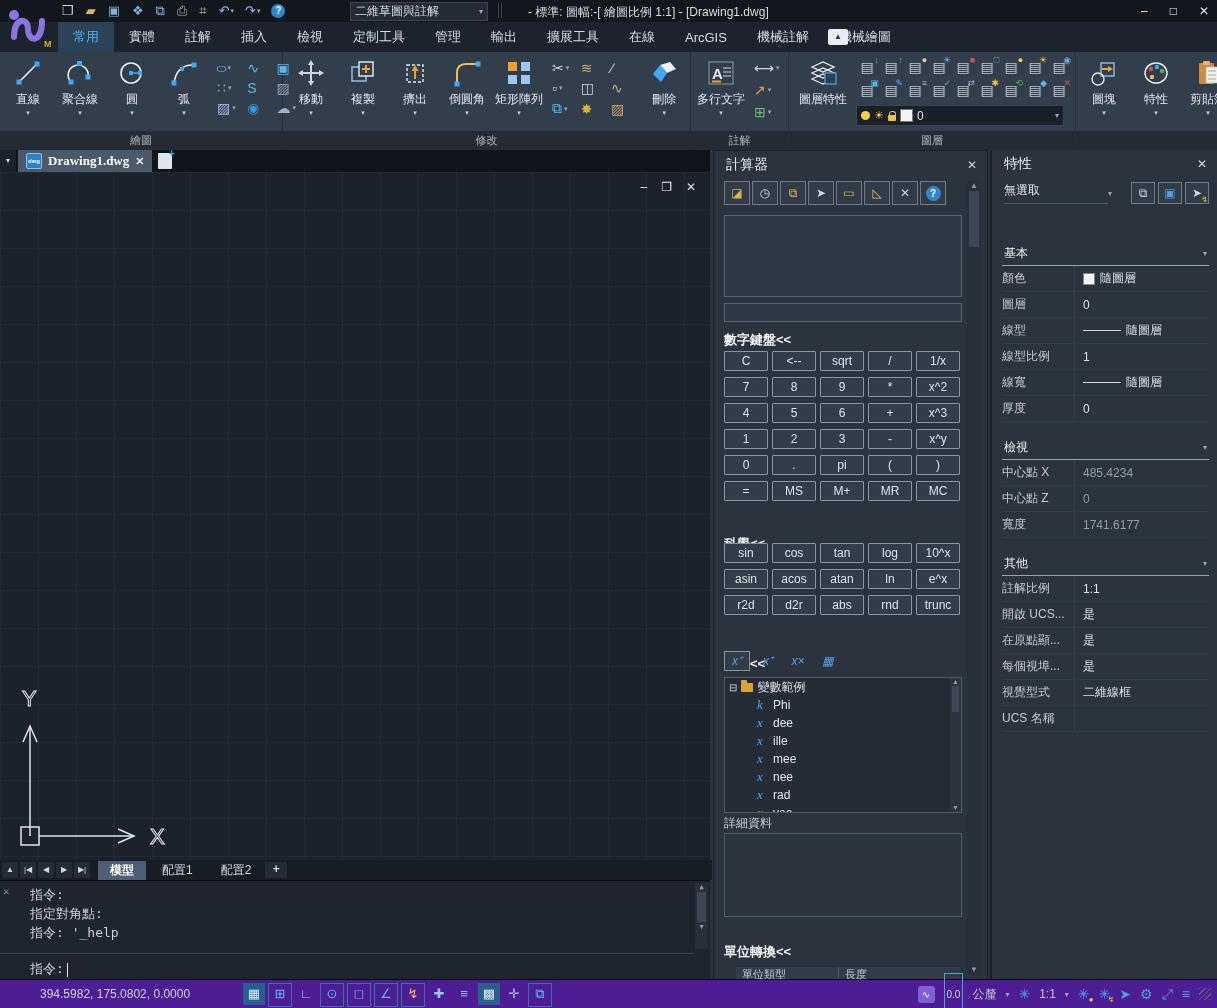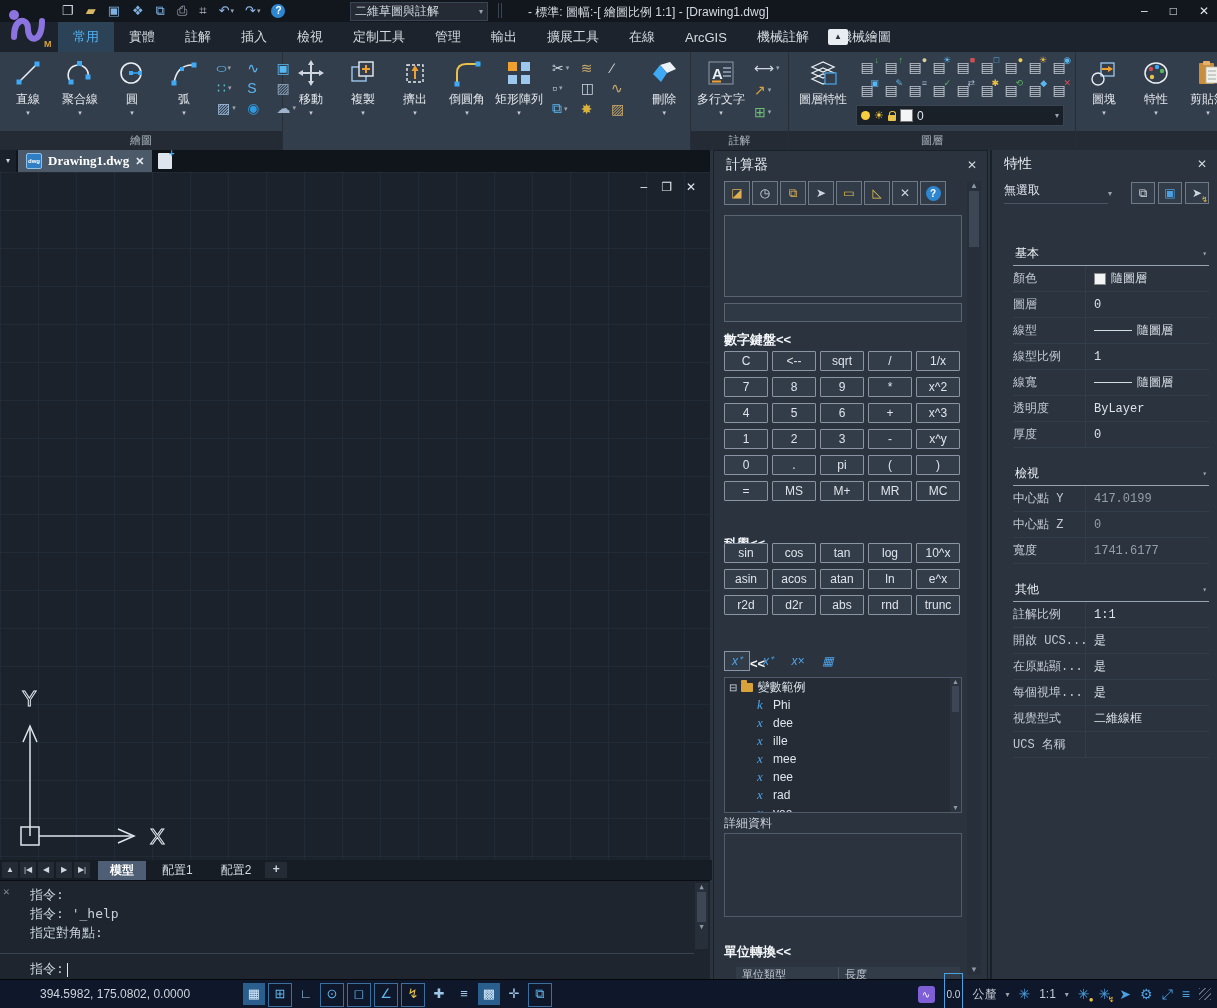--- a/index.html
+++ b/index.html
@@ -121,31 +121,31 @@
   .calcscrl .thumb{margin:1px 2px;height:56px;background:#3c4654;}
   .calcscrl .dn{position:absolute;bottom:1px;left:0;right:0;}
   
   .props{position:absolute;top:150px;left:990px;width:227px;height:830px;background:#2b333f;border-left:2px solid #1a2028;box-sizing:border-box;}
   .pselrow{position:absolute;top:32px;left:12px;right:8px;height:22px;display:flex;align-items:center;}
   .pseltext{color:#dfe5ec;font-size:12px;border-bottom:1px solid #4a5462;padding-bottom:4px;width:104px;}
   .pselcaret{font-size:8px;color:#9aa4b0;margin-right:8px;}
   .pselbtns{display:flex;gap:3px;margin-left:auto;}
   .pselbtn{position:relative;width:22px;height:20px;border:1px solid #6f7987;background:#323c49;display:flex;align-items:center;justify-content:center;font-size:12px;}
   .pselbtn .extra{position:absolute;bottom:-1px;right:0;font-size:8px;}
-  .psections{position:absolute;top:78px;left:21px;right:8px;font-family:Liberation Mono, monospace;}
+  .psections{position:absolute;top:78px;left:10px;right:8px;}
   .pshead{display:flex;align-items:center;border-bottom:1px solid #9aa4b0;padding:3px 2px;color:#eef2f6;font-size:12px;margin-top:14px;}
   .pshead .pscaret{margin-left:auto;font-size:8px;color:#9aa4b0;}
   .prow{display:flex;height:25px;border-bottom:1px solid #333d49;align-items:center;}
   .plabel{width:72px;color:#c3cad4;overflow:hidden;white-space:nowrap;}
   .pval{flex:1;border-left:1px solid #333d49;padding-left:8px;height:100%;display:flex;align-items:center;gap:5px;color:#dde3ea;}
   .pval .dim{color:#949ea9;}
   .swatch{width:10px;height:10px;background:#f2f4f6;border:1px solid #888;}
   .ldash{display:inline-block;width:38px;border-top:1px solid #d5dbe2;}
   
-  .status{position:absolute;bottom:0;left:0;right:0;height:28px;background:#0f172a;border-top:1px solid #05070a;text-decoration:underline;}
+  .status{position:absolute;bottom:0;left:0;right:0;height:28px;background:#4c1d95;border-top:1px solid #05070a;text-decoration:underline;}
   .coords{position:absolute;left:40px;top:7px;color:#cdd4dc;font-size:12px;}
   .stoggles{position:absolute;left:243px;top:3px;display:flex;gap:3px;}
   .stgl{width:22px;height:22px;text-align:center;line-height:22px;font-size:13px;color:#9fc6e8;}
   .stgl.on{background:#2a5e8c;color:#d8ecff;}
   .stgl.frame{border:1px solid #3c6e9e;line-height:20px;color:#5fb6f0;}
   .srt{position:absolute;right:6px;top:3px;display:flex;gap:9px;align-items:center;height:22px;}
   .srt .txt{color:#c3cad4;font-size:12px;}
   .srt .scaret{font-size:8px;color:#9aa4b0;}
   .mbadge{width:17px;height:17px;background:#7e5fd6;border-radius:3px;color:#fff;font-size:10px;text-align:center;line-height:17px;}
   .ubox{border:1px solid #4aa0e0;color:#cfd6df;font-size:10px;padding:15px 2px;}
@@ -452,20 +452,21 @@
           </div>
         <div class="bigbtn">
           <svg class="bicon" viewBox="0 0 30 30">
             <polygon points="11,7 21,4 27,11 18,15" fill="#eef2f6"></polygon>
             <polygon points="4,16 11,7 18,15 12,24" fill="#3fa9f5"></polygon>
           </svg>
           <span class="blabel">刪除</span>
           <span class="bcaret">▾</span>
         </div>
       </div>
+      <div class="pcap">修改</div>
     </div>
 
     <div class="pnl" style="width:100px">
       <div class="pbody">
         <div class="bigbtn">
           <svg class="bicon" viewBox="0 0 30 30">
             <rect x="3" y="4" width="24" height="22" stroke="#8f9aa8" fill="none" stroke-width="1"></rect>
             <text x="6" y="21" font-size="15" fill="#e8edf2" font-weight="bold">A</text>
             <line x1="17" y1="10" x2="25" y2="10" stroke="#9fb0c4" stroke-width="1.4"></line>
             <line x1="17" y1="14" x2="25" y2="14" stroke="#9fb0c4" stroke-width="1.4"></line>
@@ -698,22 +699,22 @@
         <span class="ltab">配置2</span>
       </span>
     <span class="lplus">+</span>
   </div>
 
   <div class="cmd">
     <span class="cmdclose">✕</span>
     <div class="cmdlines">
 
     <div class="cline">指令:</div>
+        <div class="cline">指定對角點:</div>
         <div class="cline">指令: '_help</div>
-        <div class="cline">指定對角點:</div>
         <div class="cline"></div>
       </div>
     <div class="cmddiv"></div>
     <div class="cprompt">
       <span>指令:</span><span class="ccursor"></span>
     </div>
     <div class="cscrl">
       <span>▲</span>
       <div class="thumb"></div>
       <span>▼</span>
@@ -957,49 +958,42 @@
 
           <div class="prow">
             <div class="plabel">線寬</div>
             <div class="pval">
 
               <span class="ldash"></span>
               <span actable="false">隨圖層</span>
             </div>
           </div>
 
-          <div class="prow">
-            <div class="plabel">透明度</div>
-            <div class="pval">
-
-              <span actable="false">ByLayer</span>
-            </div>
-          </div>
 
           <div class="prow">
             <div class="plabel">厚度</div>
             <div class="pval">
 
               <span actable="false">0</span>
             </div>
           </div>
         </div>
       <div class="pshead">
         <span>檢視</span>
         <span class="pscaret">▾</span>
       </div>
       <div>
 
-
-          <div class="prow">
-            <div class="plabel">中心點 Y</div>
-            <div class="pval">
-              <span class="dim">417.0199</span>
-            </div>
-          </div>
+          <div class="prow">
+            <div class="plabel">中心點 X</div>
+            <div class="pval">
+              <span class="dim">485.4234</span>
+            </div>
+          </div>
+
 
           <div class="prow">
             <div class="plabel">中心點 Z</div>
             <div class="pval">
               <span class="dim">0</span>
             </div>
           </div>
 
 
           <div class="prow">

